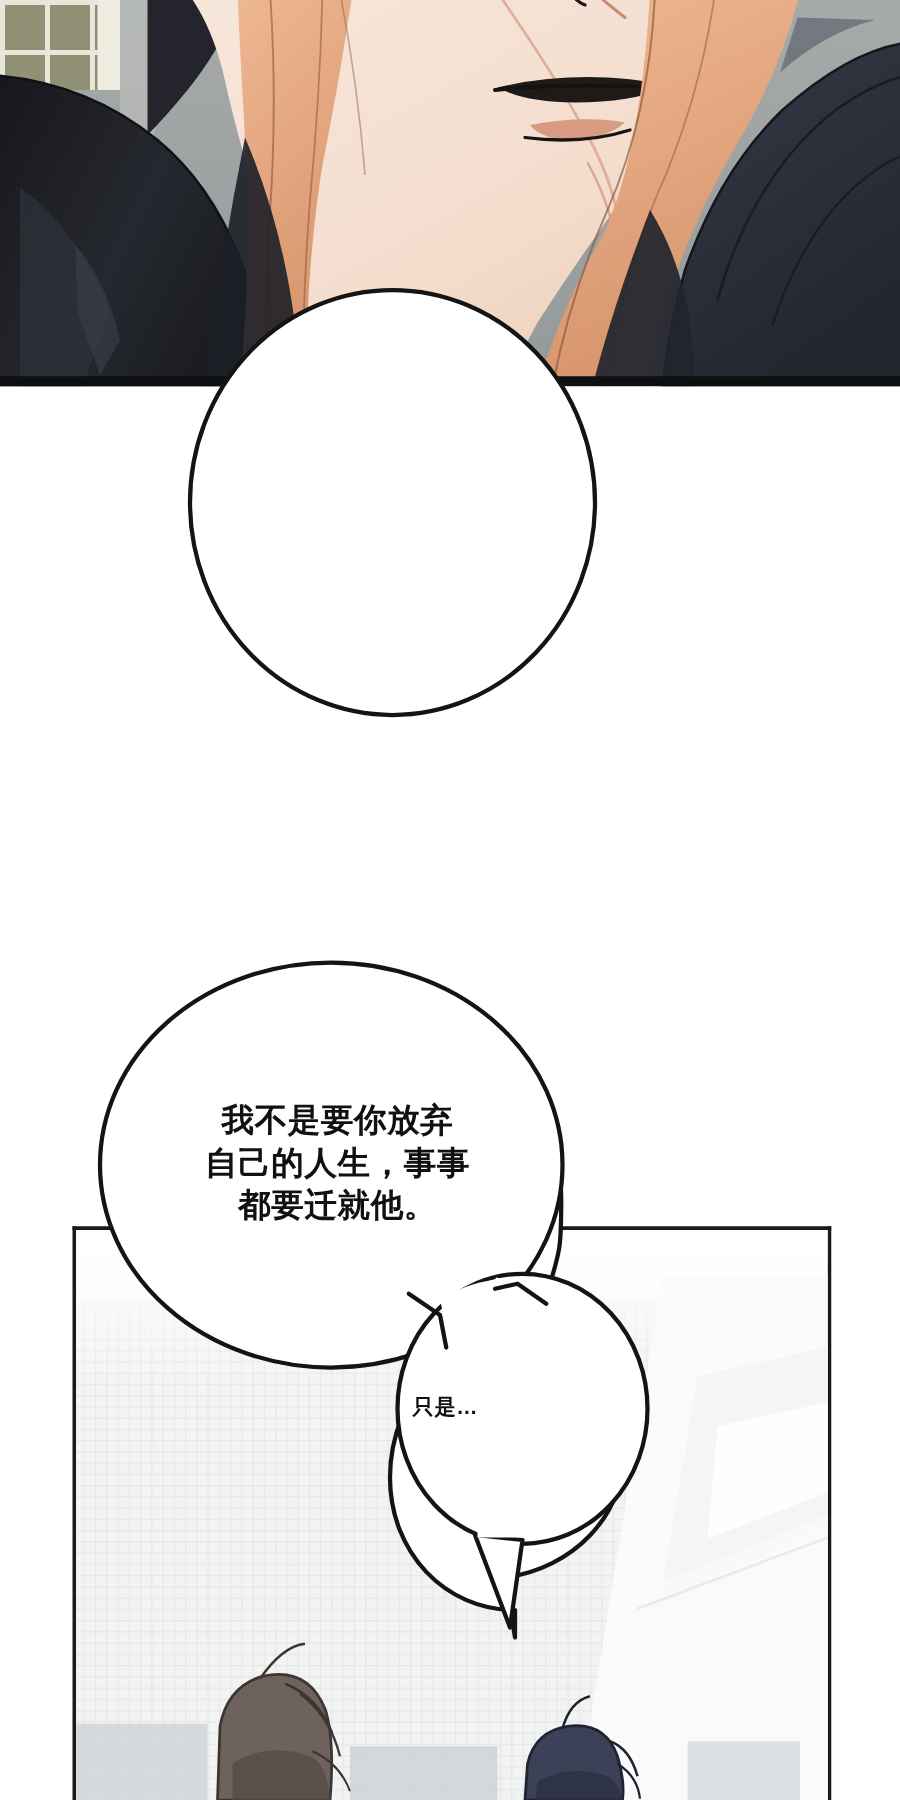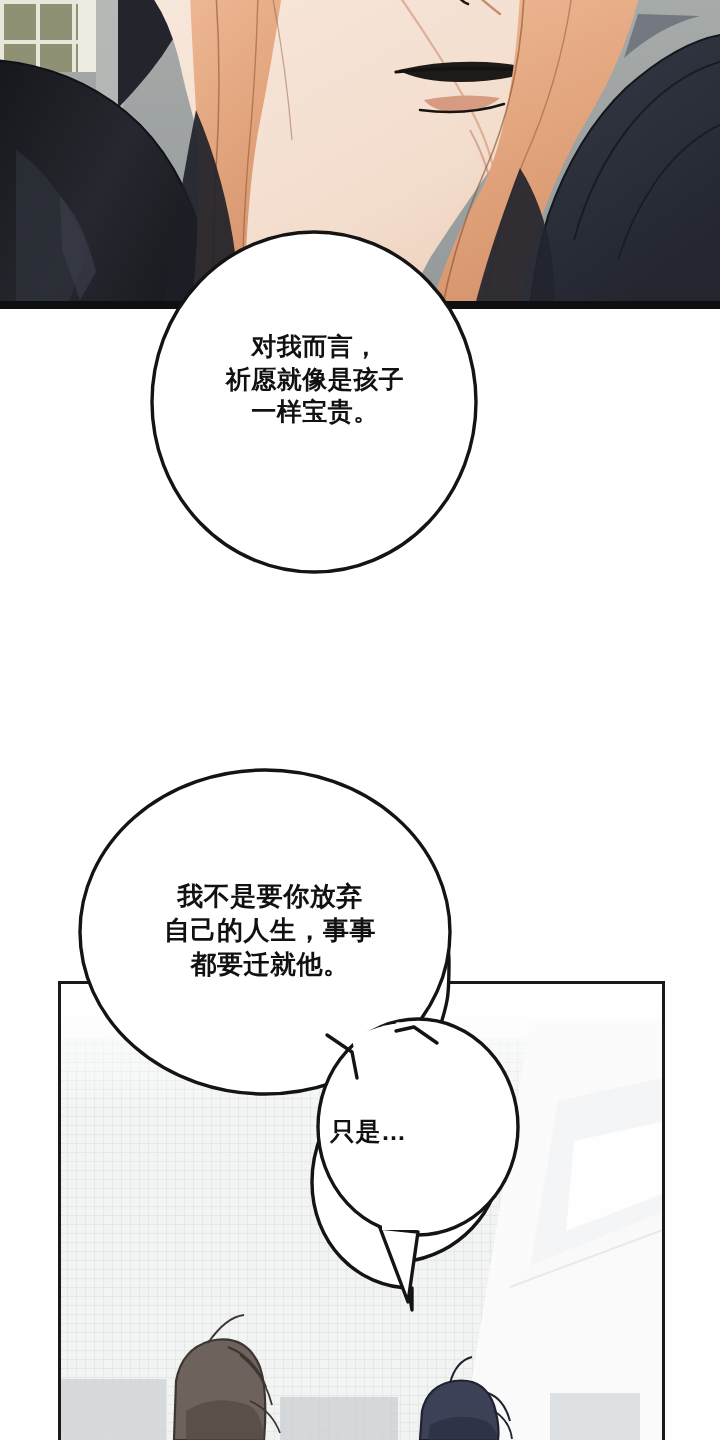--- a/index.html
+++ b/index.html
@@ -60,21 +60,21 @@
   #bubble1-text{
     left:160px; top:330px; width:310px;
     font-size:25px;
   }
   #bubble2-text{
     left:110px; top:880px; width:320px;
     font-size:26px;
   }
   #bubble3-text{
     left:330px; top:1115px; width:180px;
-    font-size:25px;
+    font-size:17px;
     text-align:left;
   }
 </style>
 </head>
 <body>
 
 <div id="page">
 
   <div class="panel1">
     <svg class="p1-svg" viewBox="0 0 720 309" preserveAspectRatio="none">
@@ -249,23 +249,20 @@
       <path d="M 396 1026 L 430 1032" stroke="#ffffff" stroke-width="8" fill="none"></path>
 
       <path d="M 437 1043 L 414 1027 L 396 1031" fill="none" stroke="#141414" stroke-width="3.4" stroke-linecap="round" stroke-linejoin="round"></path>
       <path d="M 327 1035 L 352 1052 L 357 1078" fill="none" stroke="#141414" stroke-width="3.4" stroke-linecap="round" stroke-linejoin="round"></path>
 
       <path d="M 380 1228 L 408 1302 L 418 1232 Z" fill="#ffffff" stroke="#141414" stroke-width="3.4" stroke-linejoin="round"></path>
       <rect x="382" y="1218" width="34" height="12" fill="#ffffff"></rect>
     </svg>
   </div>
 
-  <div class="btext" id="bubble1-text">对我而言，
-祈愿就像是孩子
-一样宝贵。</div>
 
   <div class="btext" id="bubble2-text">我不是要你放弃
 自己的人生，事事
 都要迁就他。</div>
 
   <div class="btext" id="bubble3-text">只是…</div>
 
 </div>
 
 </body></html>

